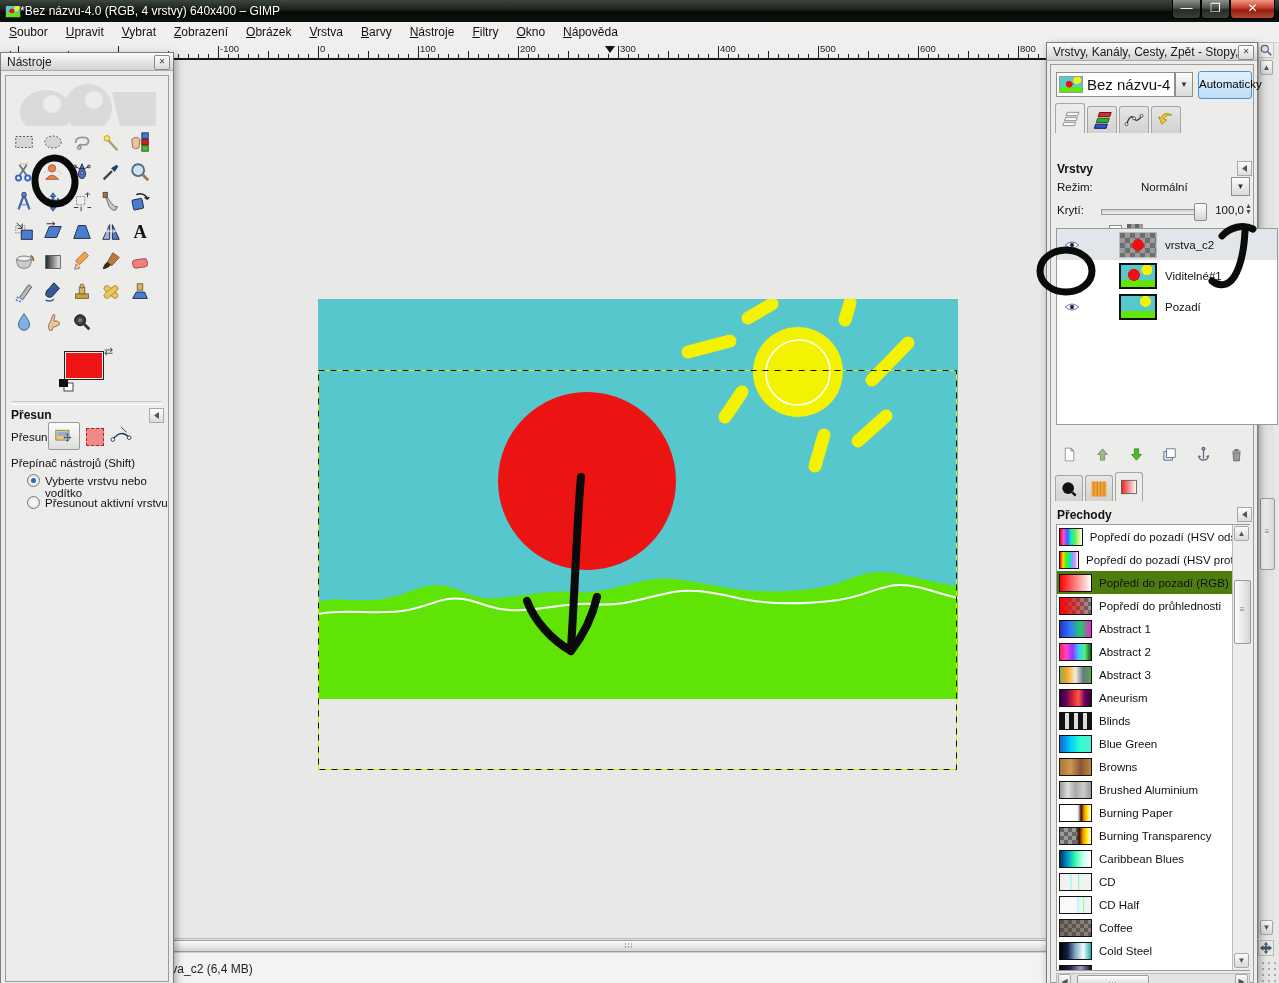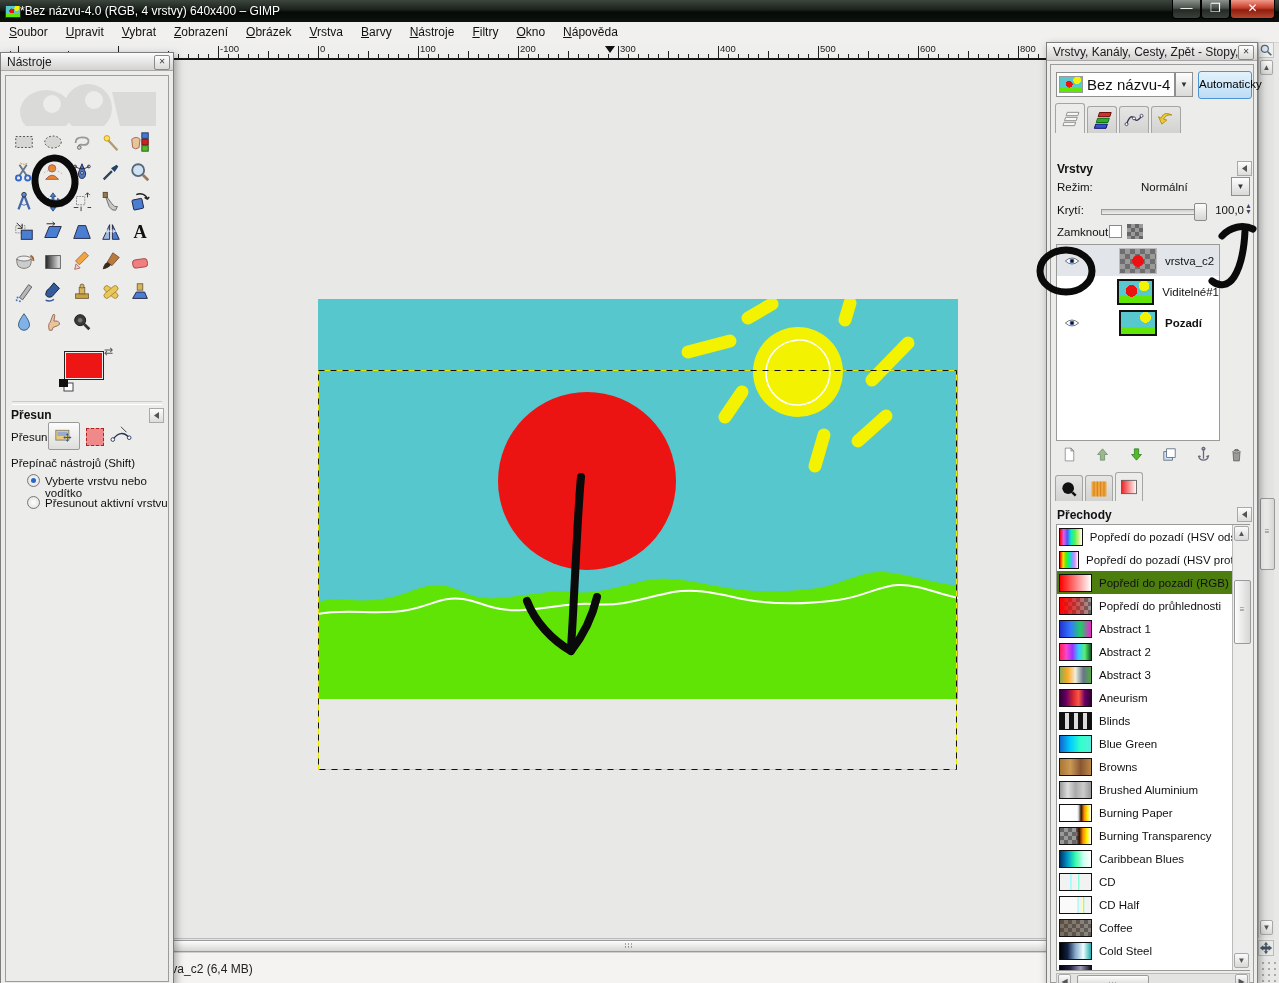--- a/index.html
+++ b/index.html
@@ -537,21 +537,21 @@
       <div class="abs flabel" style="left:90px;top:116px;">Normální</div>
       <div class="abs drop-btn" style="left:180px;top:112px;width:19px;height:19px;">▼</div>
       <div class="abs flabel" style="left:6px;top:139px;">Krytí:</div>
       <div class="abs slider-track" style="left:50px;top:144px;width:98px;"></div>
       <div class="abs slider-handle" style="left:143px;top:138px;"></div>
       <div class="abs flabel" style="left:161px;top:139px;width:32px;text-align:right;">100,0</div>
       <div class="abs spin" style="left:194px;top:138px;">▲<br>▼</div>
       <div class="abs flabel" style="left:6px;top:161px;">Zamknout:</div>
       <div class="abs checkbox" style="left:58px;top:160px;"></div>
       <div class="abs" style="left:76px;top:159px;width:16px;height:15px;background:repeating-conic-gradient(#9a9a9a 0% 25%, #666 0% 50%) 0 0 / 8px 8px;"></div>
-      <div class="abs sunken" id="layer-list" style="left:5px;top:179px;width:164px;height:197px;overflow:hidden;">
+      <div class="abs sunken" id="layer-list" style="left:5px;top:163px;width:222px;height:197px;overflow:hidden;">
           <div class="layer-row sel">
             <span style="width: 30px; display: flex; justify-content: center;">
               <svg width="16" height="16" viewBox="0 0 24 24">
                 <path d="M2 12 q10 -9 20 0 q-10 9 -20 0" fill="#fff" stroke="#333"></path>
                 <circle cx="12" cy="12" r="3.5" fill="#359"></circle>
                 <circle cx="12" cy="12" r="1.5" fill="#000"></circle>
               </svg>
             </span>
             <span style="width: 32px;"></span>
             <div class="lthumb alpha-red"></div>
@@ -566,21 +566,21 @@
           <div class="layer-row">
             <span style="width: 30px; display: flex; justify-content: center;">
               <svg width="16" height="16" viewBox="0 0 24 24">
                 <path d="M2 12 q10 -9 20 0 q-10 9 -20 0" fill="#fff" stroke="#333"></path>
                 <circle cx="12" cy="12" r="3.5" fill="#359"></circle>
                 <circle cx="12" cy="12" r="1.5" fill="#000"></circle>
               </svg>
             </span>
             <span style="width: 32px;"></span>
             <div class="lthumb scene"></div>
-            <span class="lname" style="font-weight: bold;">Pozadí</span>
+            <span class="lname" style="font-weight: normal;">Pozadí</span>
           </div>
         </div>
       <div class="abs" id="layer-btns" style="left:5px;top:379px;width:194px;display:flex;justify-content:space-between;">
           <div class="flatbtn">
             <svg width="17" height="17" viewBox="0 0 24 24">
               <path d="M6 3 h8 l4 4 v14 H6 Z" fill="#fff" stroke="#777"></path>
               <path d="M14 3 l4 4 h-4 Z" fill="#ddd" stroke="#777"></path>
             </svg>
           </div>
           <div class="flatbtn">

